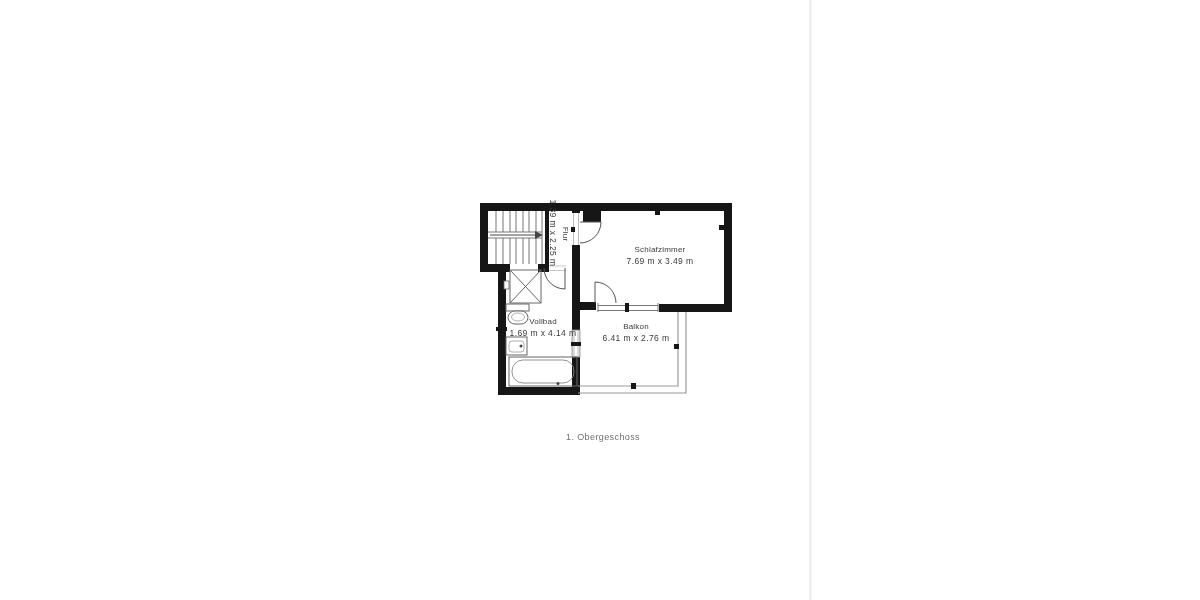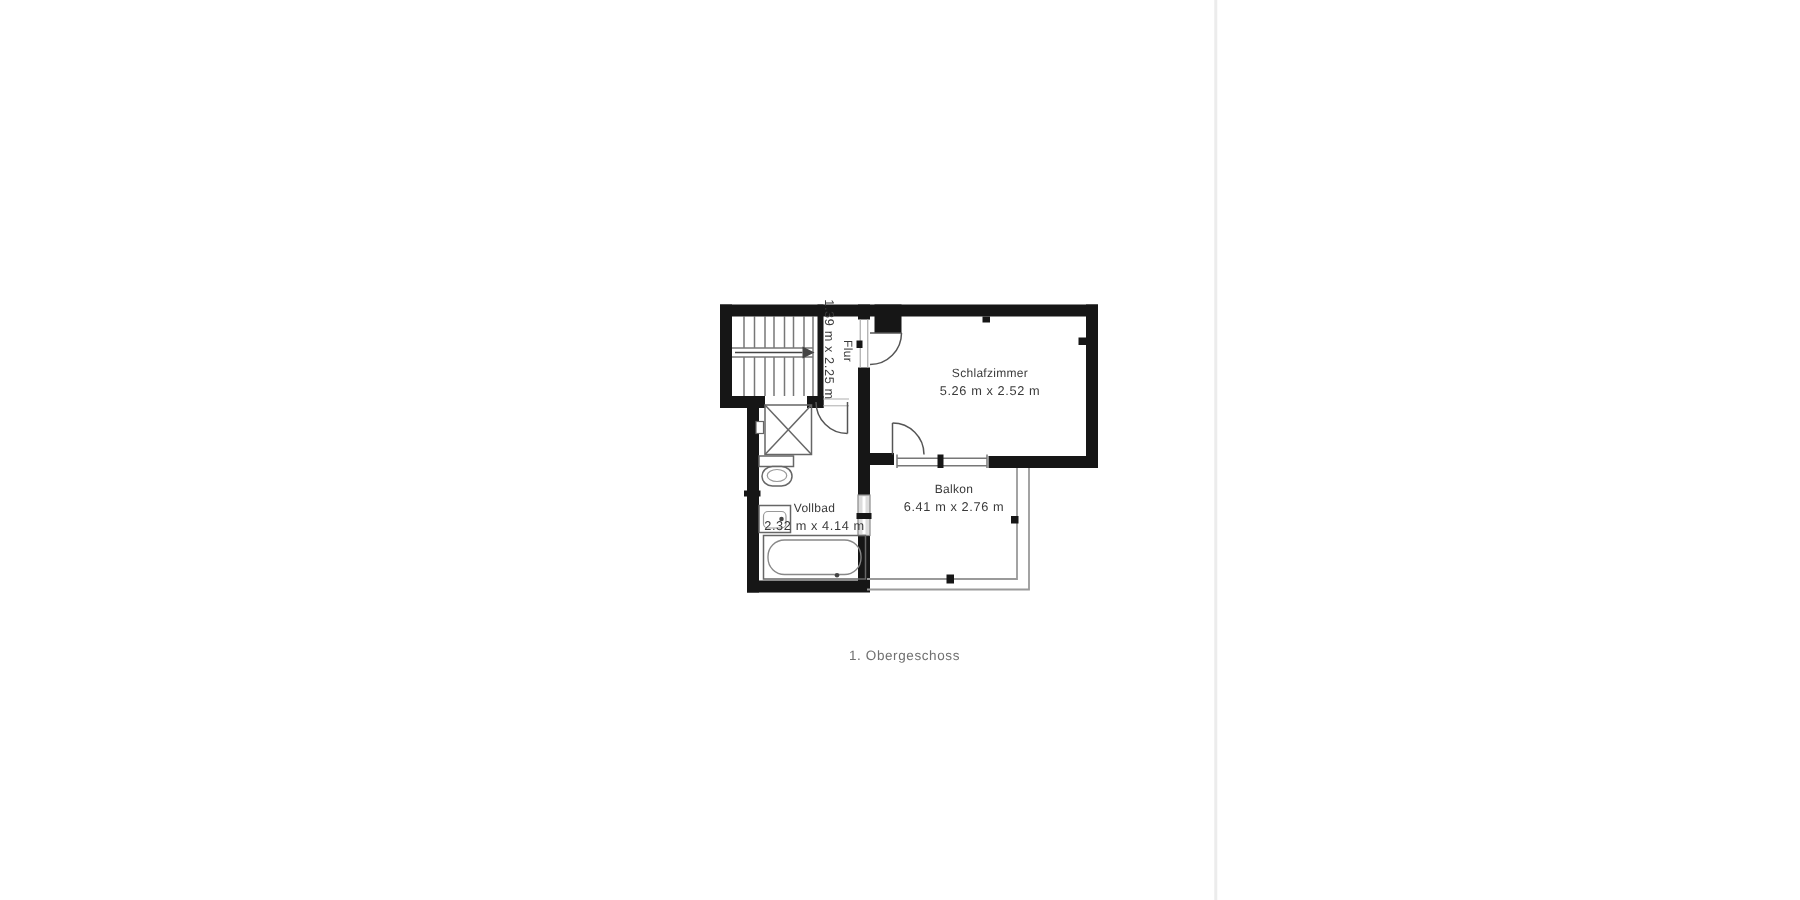--- a/index.html
+++ b/index.html
@@ -146,28 +146,28 @@
       <rect x="512" y="360" width="62" height="23" rx="11" stroke="#888" stroke-width="0.9"></rect>
       <circle cx="558" cy="383.5" r="1.5" fill="#444" stroke="none"></circle>
     </g>
   </svg>
 
   <div class="lbl rot rdims" style="left:553px;top:233px">1.39 m x 2.25 m</div>
   <div class="lbl rot rname" style="left:565px;top:234px">Flur</div>
 
   <div class="lbl grp" style="left:660px;top:255px">
     <div class="rname">Schlafzimmer</div>
-    <div class="rdims">5.26 m x 2.52 m</div>
+    <div class="rdims">7.69 m x 3.49 m</div>
   </div>
 
   <div class="lbl grp" style="left:636px;top:332px">
     <div class="rname">Balkon</div>
     <div class="rdims">6.41 m x 2.76 m</div>
   </div>
 
-  <div class="lbl grp" style="left:543px;top:345px">
+  <div class="lbl grp" style="left:543px;top:327px">
     <div class="rname">Vollbad</div>
-    <div class="rdims">2.32 m x 4.14 m</div>
+    <div class="rdims">1.69 m x 4.14 m</div>
   </div>
 
   <div class="caption" style="left:603px;top:437px">1. Obergeschoss</div>
 
 </div>
 
 </body></html>

